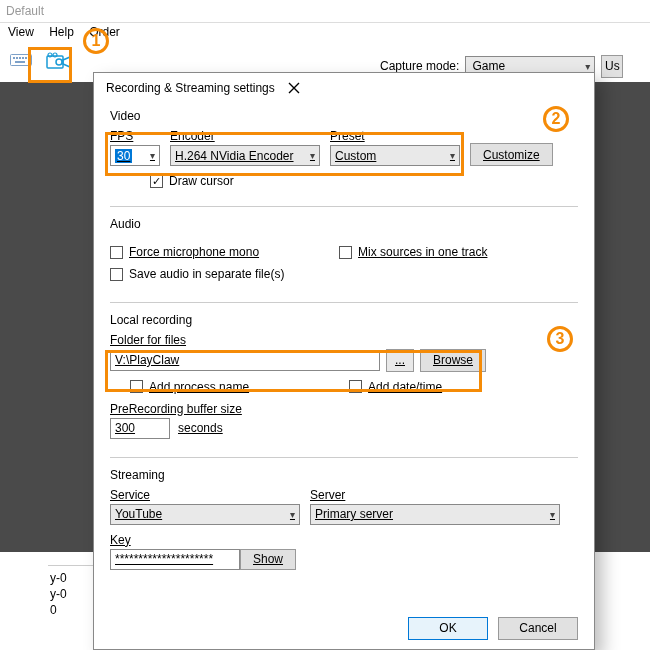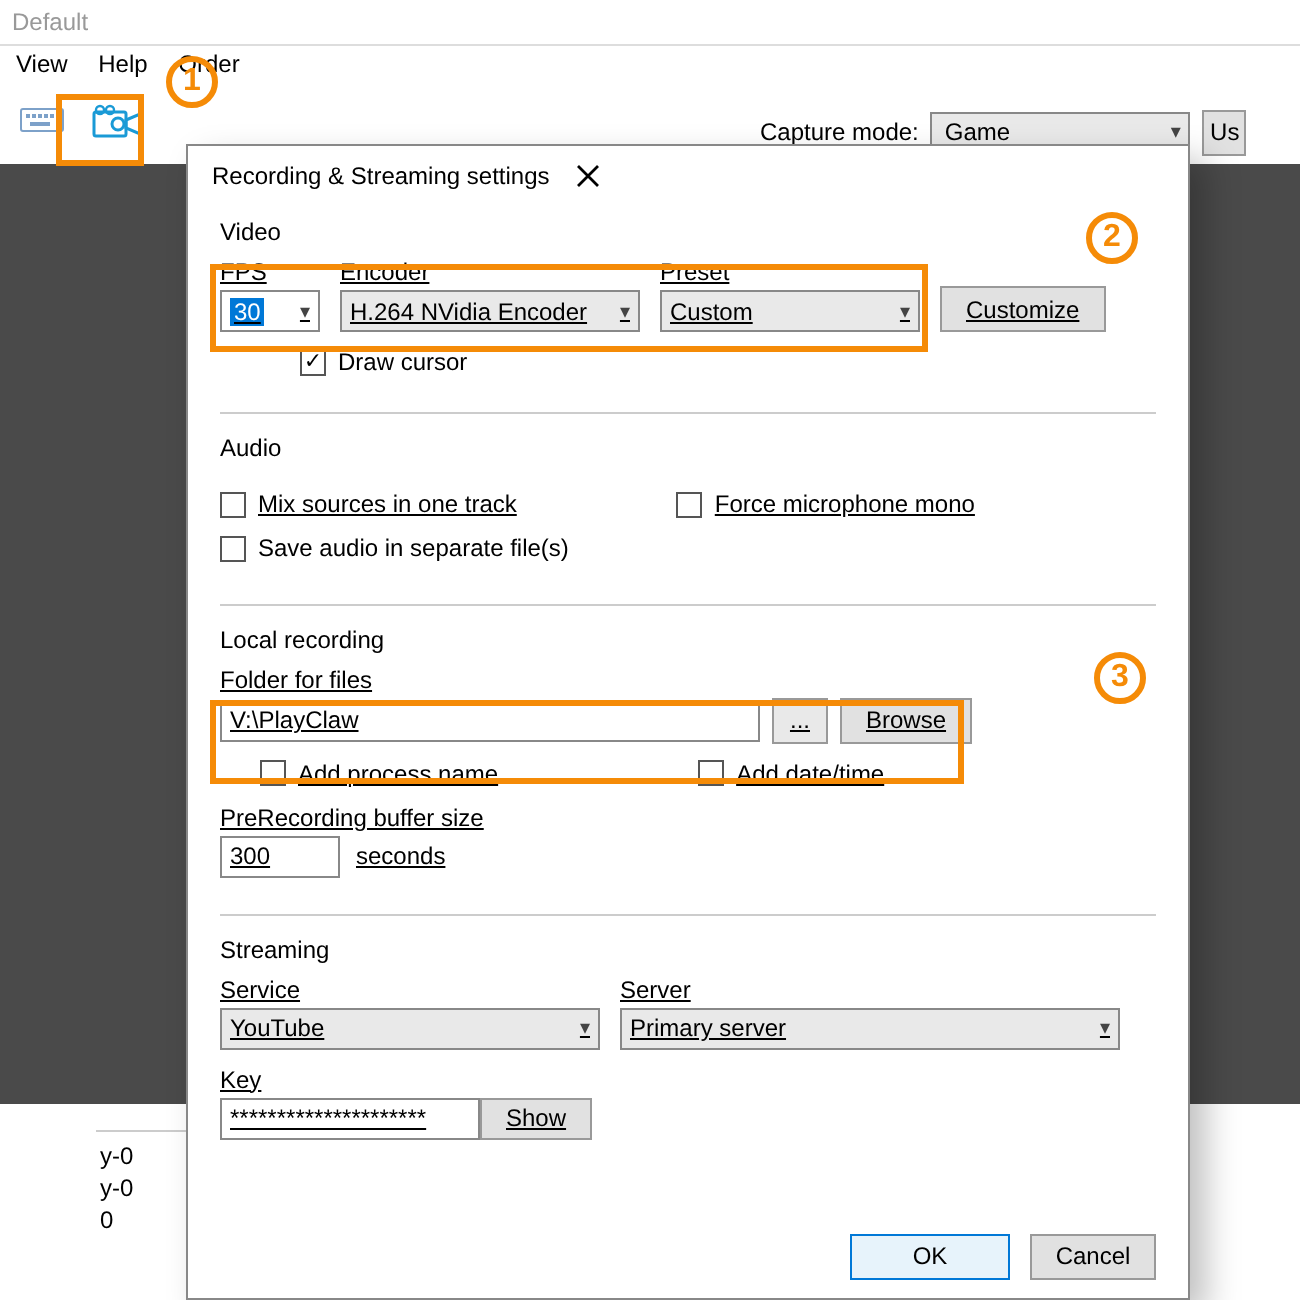--- a/index.html
+++ b/index.html
@@ -246,25 +246,25 @@
       </div>
     </div>
 
     <div class="divider"></div>
 
     <div class="section-title">Audio</div>
     <div class="group">
       <div style="display:flex; gap:80px">
         <div class="checkbox">
           <span class="chk"></span>
-          <span>Mix sources in one track</span>
+          <span>Force microphone mono</span>
         </div>
         <div class="checkbox">
           <span class="chk"></span>
-          <span>Force microphone mono</span>
+          <span>Mix sources in one track</span>
         </div>
       </div>
       <div class="checkbox">
         <span class="chk"></span>
         <span>Save audio in separate file(s)</span>
       </div>
     </div>
 
     <div class="divider"></div>
 
@@ -336,21 +336,21 @@
           </div>
         </div>
       </div>
     </div>
   </div>
 
   <div class="dialog-footer">
     <div class="btn primary" style="width:80px">
       <span>OK</span>
     </div>
-    <div class="btn" style="width:63px">
+    <div class="btn" style="width:80px">
       <span>Cancel</span>
     </div>
   </div>
 </div>
 
 <div class="annot" style="left:543px; top:106px">2</div>
 <div class="annot-box" style="left:105px; top:132px; width:359px; height:44px"></div>
 
 <div class="annot" style="left:547px; top:326px">3</div>
 <div class="annot-box" style="left:105px; top:350px; width:377px; height:42px"></div>

